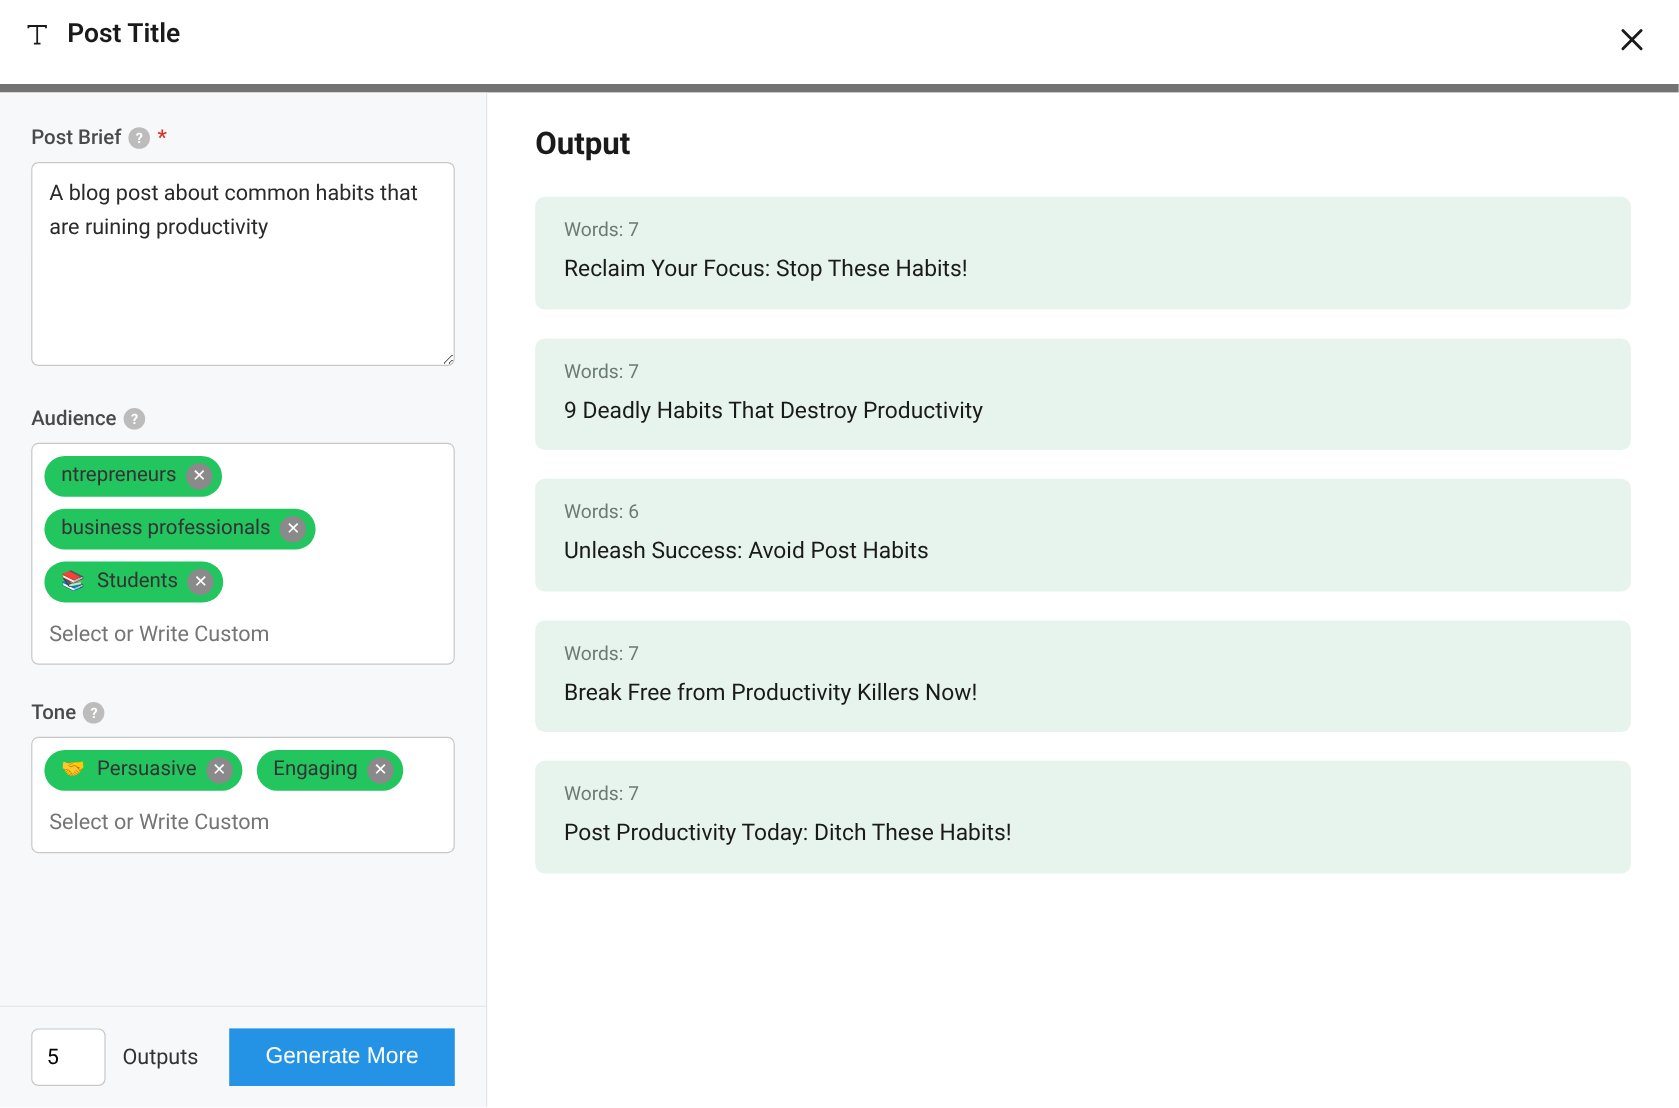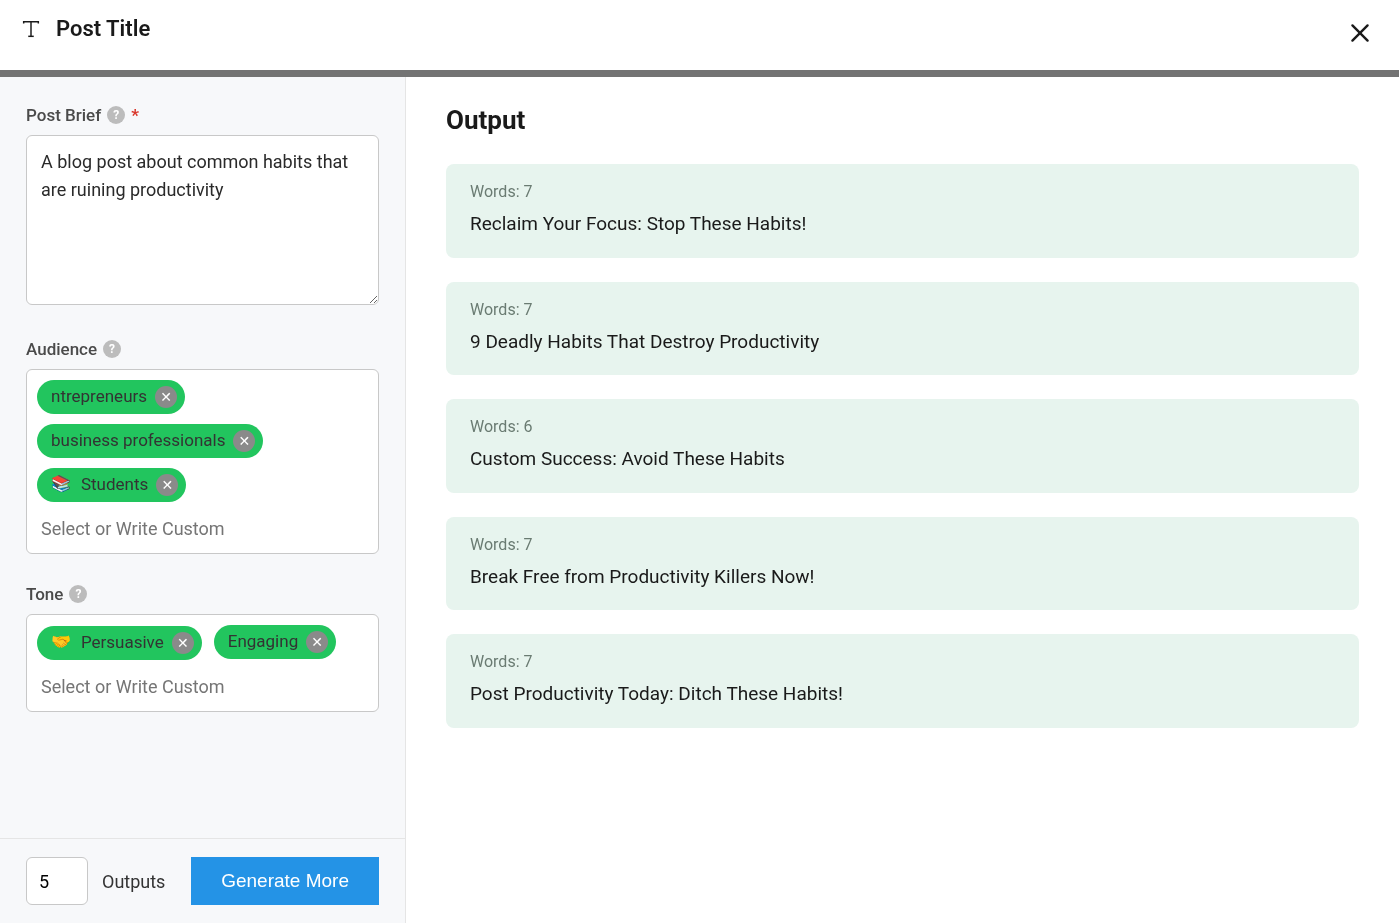--- a/index.html
+++ b/index.html
@@ -169,21 +169,21 @@
           <div class="result-card">
             <div class="result-meta">Words: 7</div>
             <div class="result-text">Reclaim Your Focus: Stop These Habits!</div>
           </div>
           <div class="result-card">
             <div class="result-meta">Words: 7</div>
             <div class="result-text">9 Deadly Habits That Destroy Productivity</div>
           </div>
           <div class="result-card">
             <div class="result-meta">Words: 6</div>
-            <div class="result-text">Custom Success: Avoid These Habits</div>
+            <div class="result-text">Unleash Success: Avoid Post Habits</div>
           </div>
           <div class="result-card">
             <div class="result-meta">Words: 7</div>
             <div class="result-text">Break Free from Productivity Killers Now!</div>
           </div>
           <div class="result-card">
             <div class="result-meta">Words: 7</div>
             <div class="result-text">Post Productivity Today: Ditch These Habits!</div>
           </div>
         </div>

